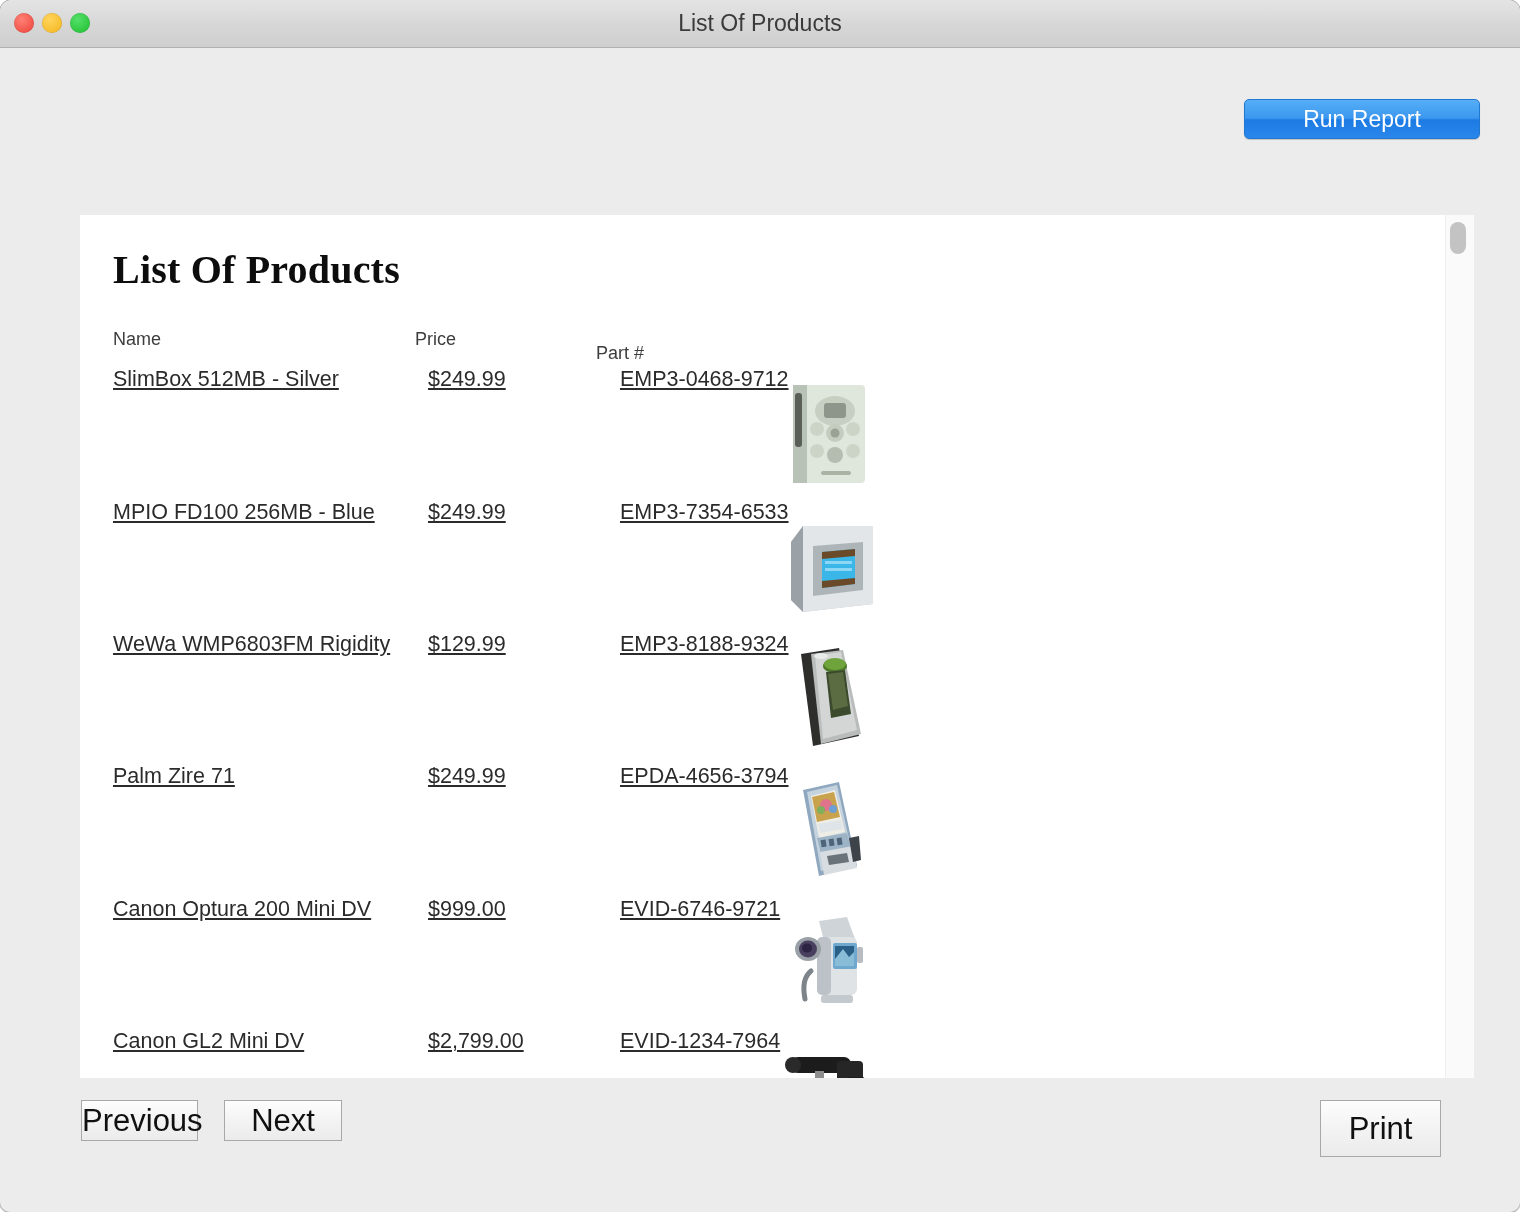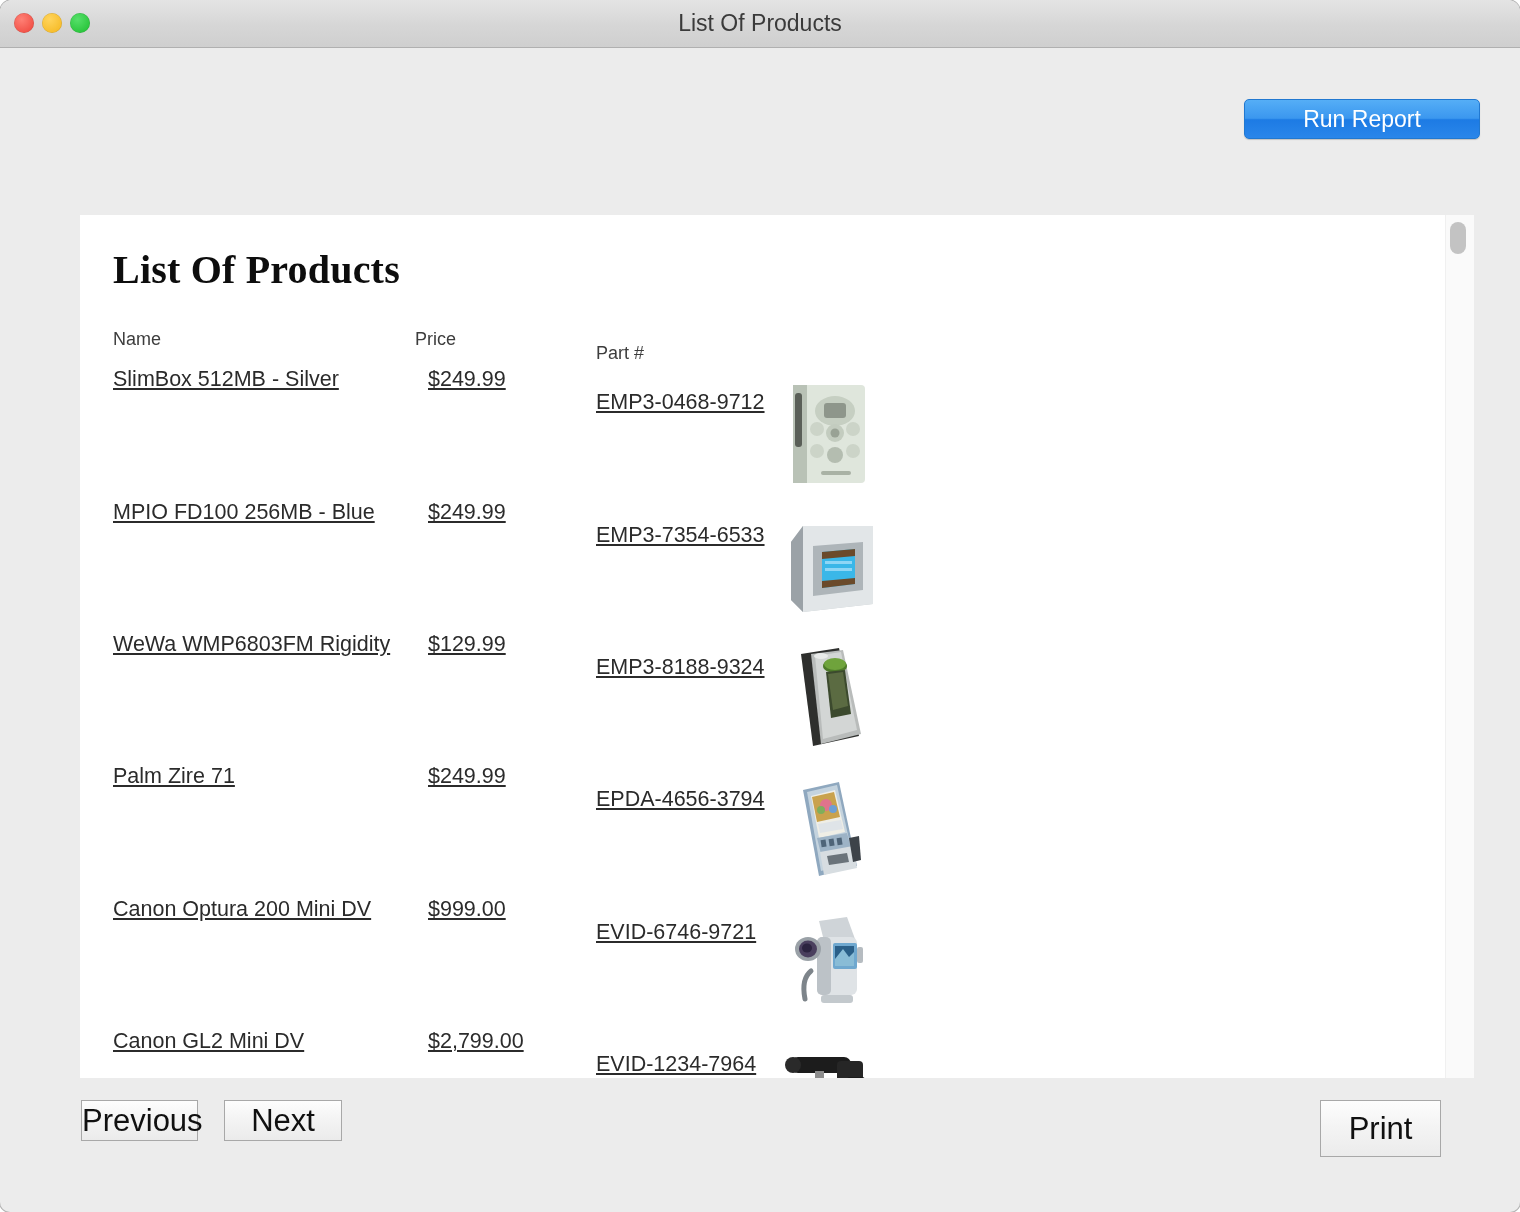--- a/index.html
+++ b/index.html
@@ -135,21 +135,21 @@
   .cell {
     position: absolute;
     font-size: 21.5px;
     color: #2b2b2b;
     white-space: nowrap;
     top: 0;
     text-decoration: underline;
   }
   .cell.c-name  { left: 33px;  width: 292px; overflow: hidden; }
   .cell.c-price { left: 348px; width: 175px; overflow: hidden; }
-  .cell.c-part  { left: 516px; width: 177px; overflow: hidden; margin-top: 23px; }
+  .cell.c-part  { left: 540px; width: 177px; overflow: hidden; }
 
   
   .thumb {
     position: absolute;
     left: 697px;
     top: 12px;
     width: 110px;
     height: 110px;
     overflow: hidden;
   }

